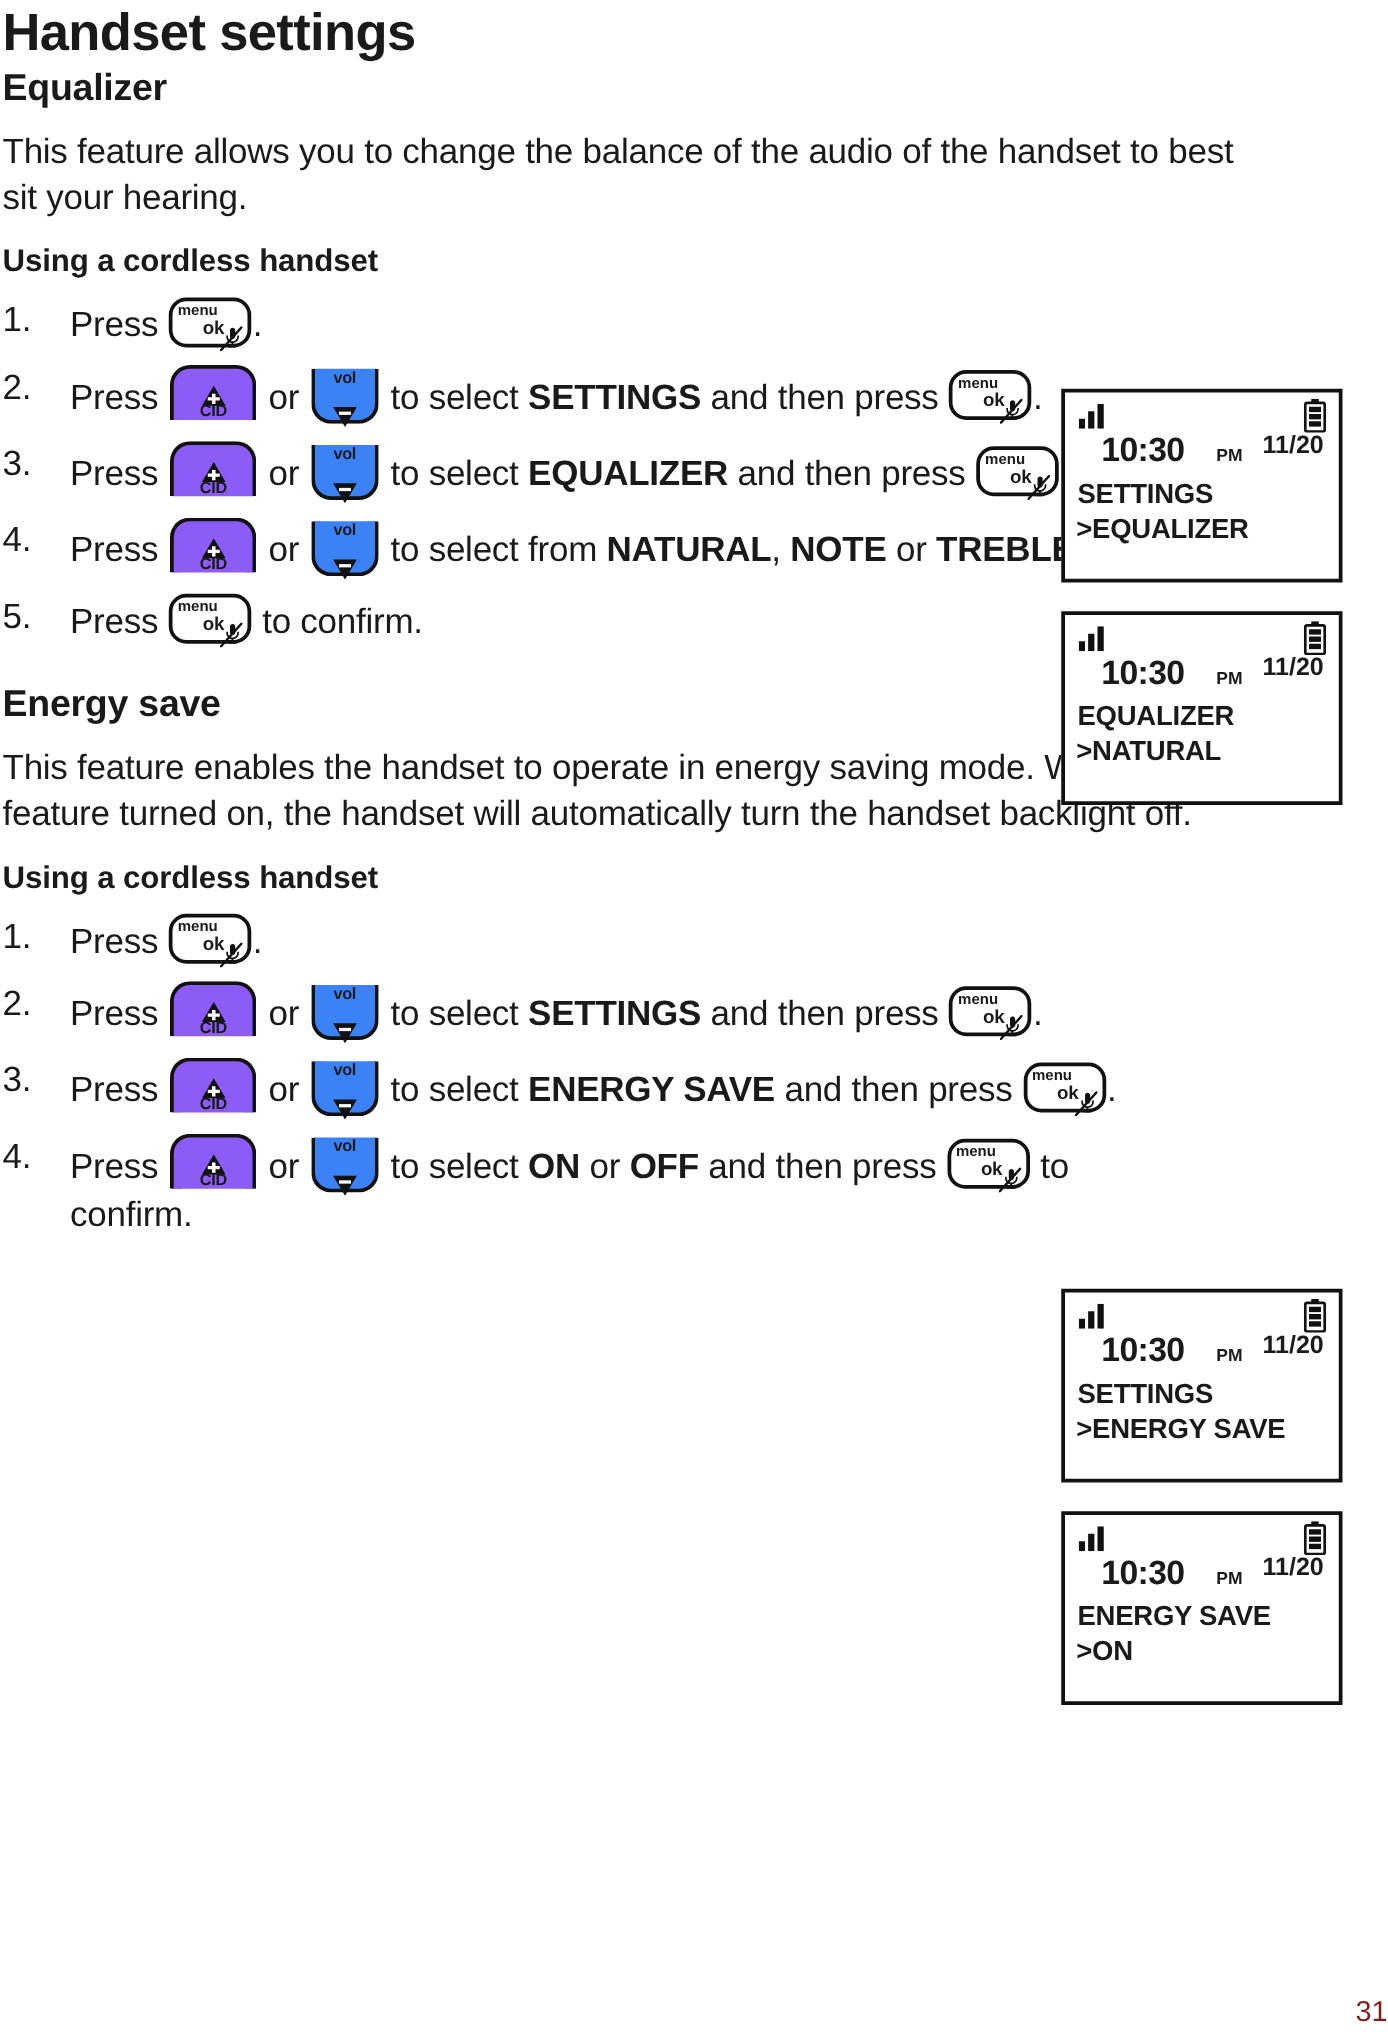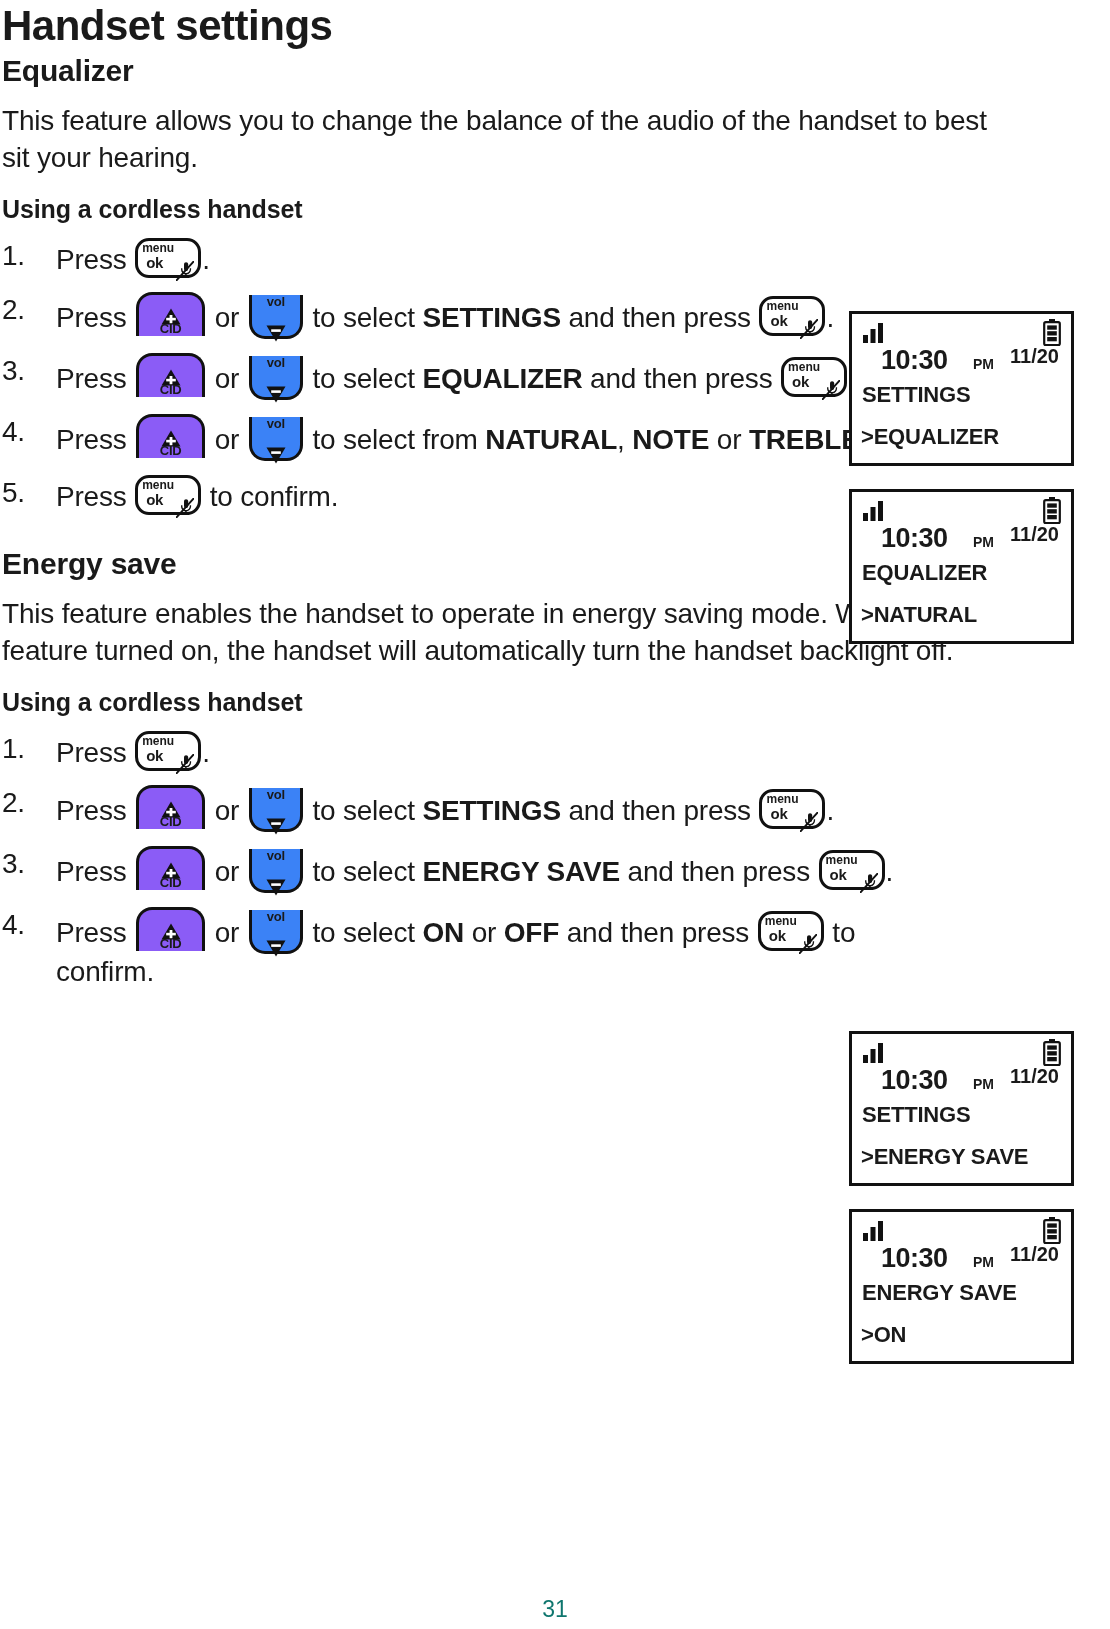--- a/index.html
+++ b/index.html
@@ -91,21 +91,21 @@
     position:relative;
     background:#fff;
     margin:0 1px;
   }
   .key-menuok .t-menu{
     position:absolute;left:4px;top:1px;
     font-size:12px;font-weight:700;line-height:12px;
     letter-spacing:0px;
   }
   .key-menuok .t-ok{
-    position:absolute;left:8px;top:14px;
+    position:absolute;left:24px;top:14px;
     font-size:15px;font-weight:700;line-height:15px;
   }
   .key-menuok .mic{
     position:absolute;right:4px;top:13px;
     width:18px;height:20px;
   }
   
   .key-cid{
     width:69px;height:44px;
     border:3px solid #111;
@@ -192,21 +192,21 @@
     font-size:22px;font-weight:700;
     line-height:26px;
     padding-left:10px;
     letter-spacing:-0.2px;
   }
   .lcd .line2{
     font-size:22px;font-weight:700;
     line-height:26px;
     padding-left:9px;
     letter-spacing:-0.2px;
-    margin-top:16px;
+    margin-top:2px;
   }
 
   
   .note{
     position:absolute;
     left:2px;
     font-size:23px;
     line-height:1.30;
     letter-spacing:-0.15px;
     width:1060px;
@@ -216,23 +216,23 @@
     display:inline-block;
     width:34px;height:30px;
     vertical-align:-7px;
     margin:0 3px;
   }
 
   .pagenum{
     position:absolute;
     left:0;right:0;
     bottom:6px;
-    text-align:center;
+    text-align:right;
     font-size:23px;
-    color:#0f766e;
+    color:#7f1d1d;
   }
 </style>
 </head>
 <body>
 
 <div class="page">
 
   <div class="content">
 
     <h1 class="page-title">Handset settings</h1>

